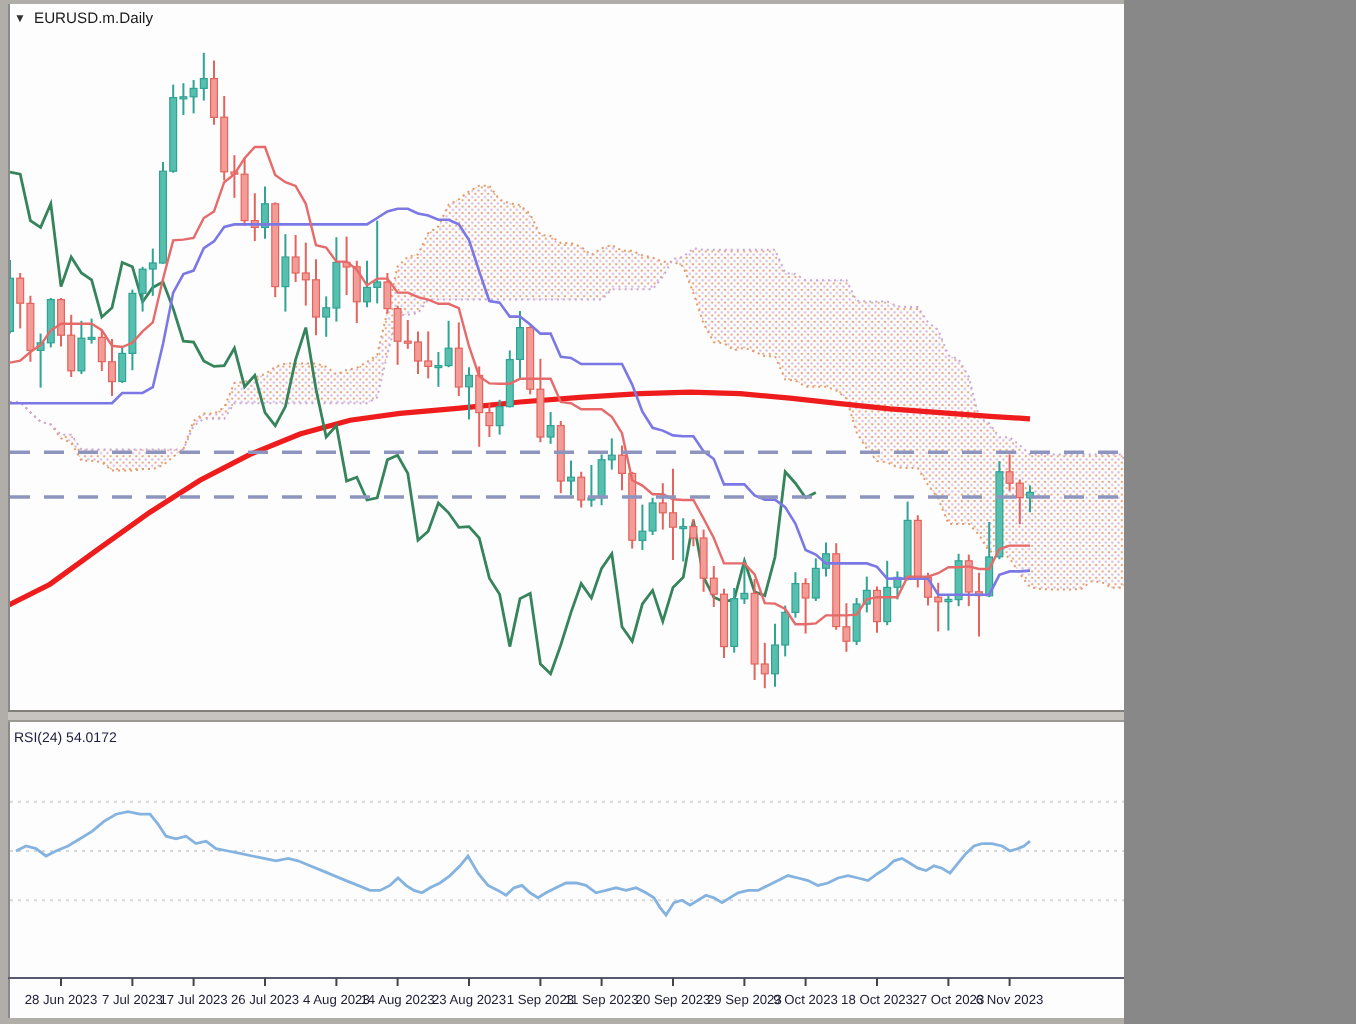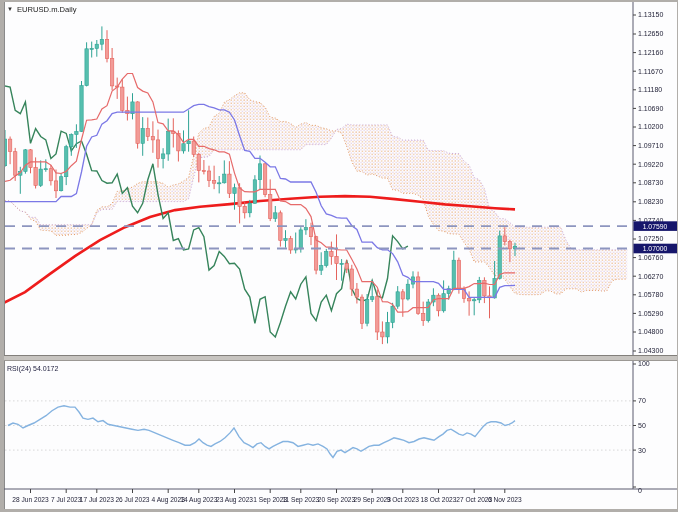--- a/index.html
+++ b/index.html
@@ -1,16 +1,16 @@
 <!DOCTYPE html>
 <html><head>
 <meta charset="utf-8">
 <style>
   html,body{margin:0;padding:0;background:#888;}
-  .wrap{position:relative;width:678px;height:512px;background:#b1aeaa;font-family:"Liberation Sans",sans-serif;overflow:hidden;}
+  .wrap{position:relative;width:562px;height:512px;background:#b1aeaa;font-family:"Liberation Sans",sans-serif;overflow:hidden;}
   svg{display:block;position:absolute;left:0;top:0;}
   text{font-family:"Liberation Sans",sans-serif;}
   .ax{font-size:7px;fill:#1d1d33;}
   .dt{font-size:6.6px;fill:#1d1d33;}
   .bdg{font-size:6.8px;fill:#ffffff;}
   .ttl{font-size:7.6px;fill:#1a1a1a;}
   .tri{font-size:6px;fill:#333333;}
   .rsil{font-size:7px;fill:#1d1d3c;}
 </style>
 </head>

